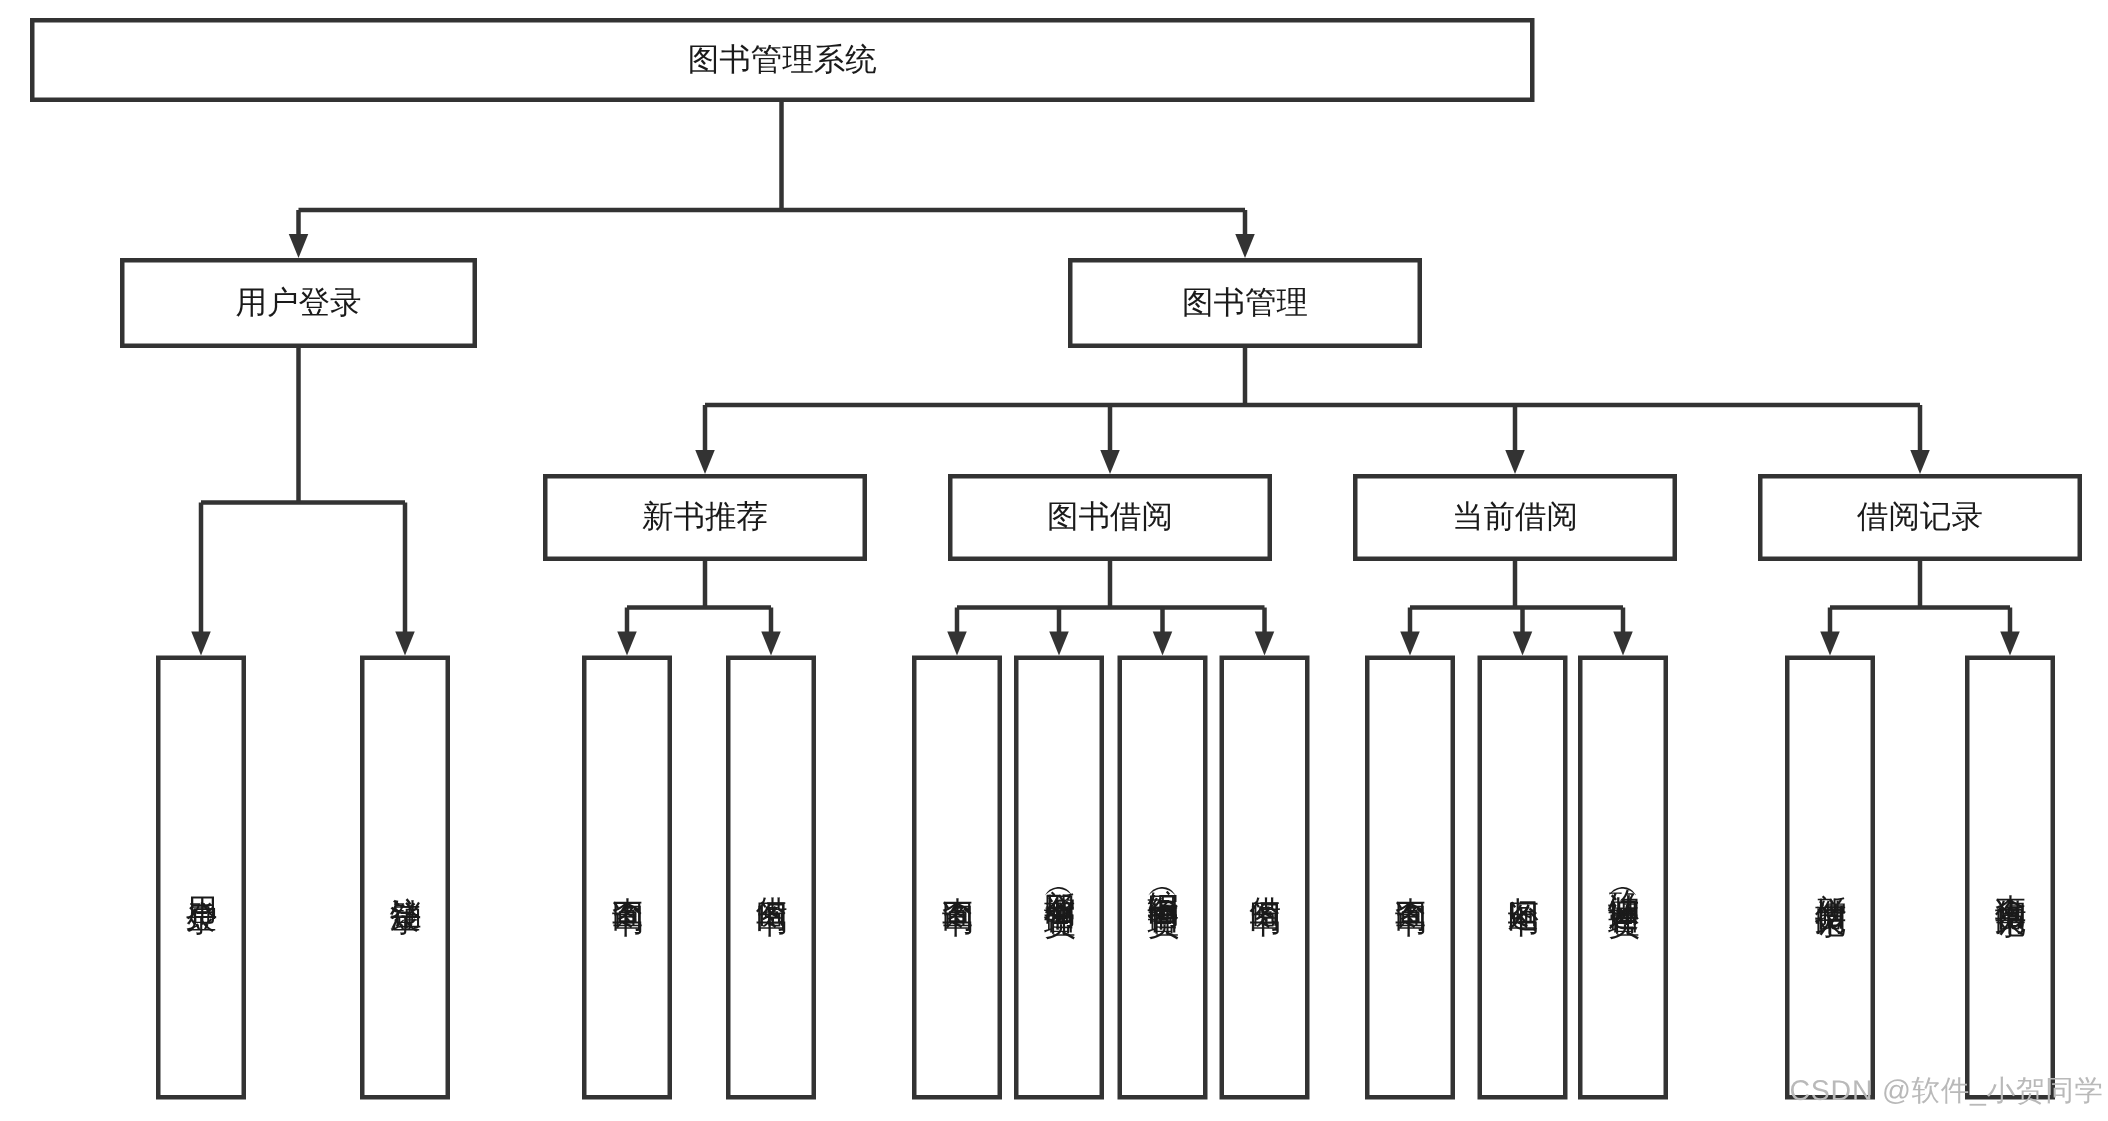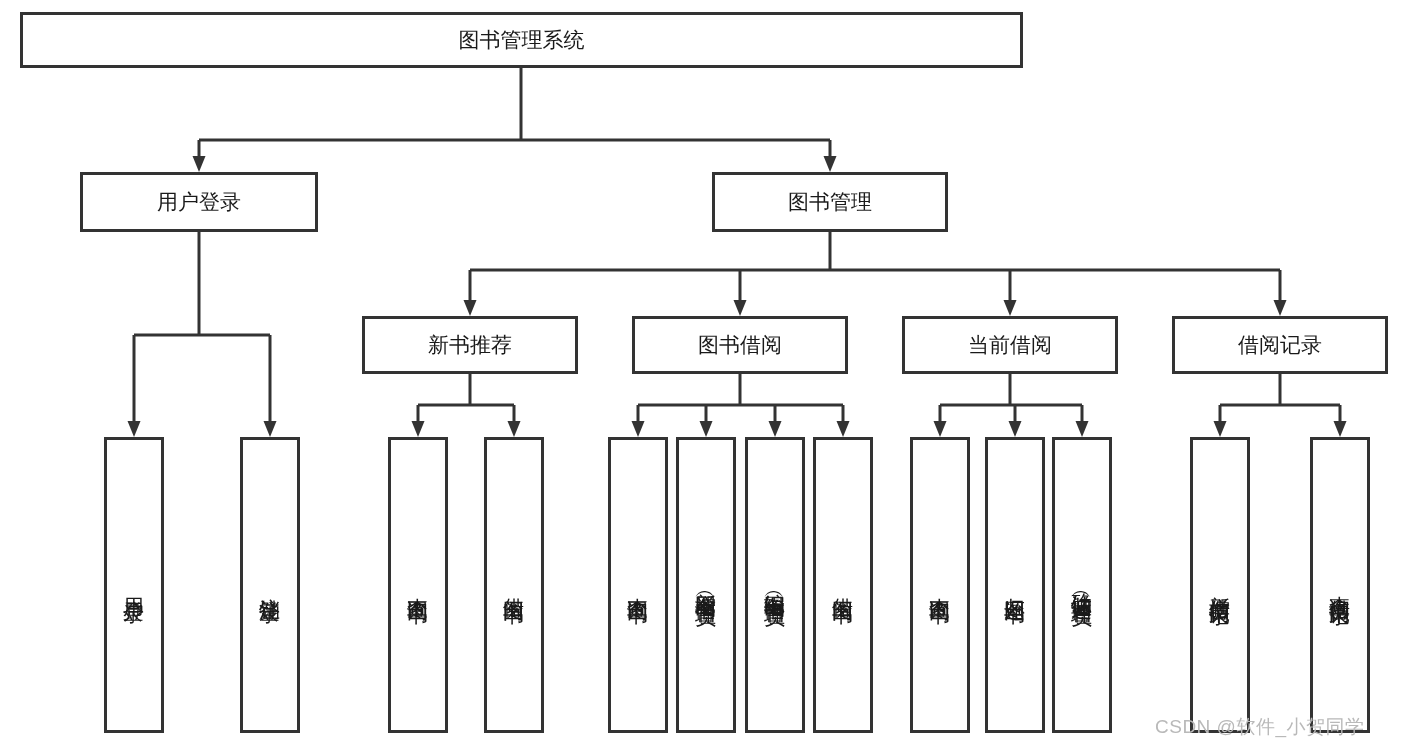--- a/index.html
+++ b/index.html
@@ -225,15 +225,15 @@
       <div class="node-label-v" style="left: 676px; top: 437px; width: 60px; height: 296px; display: flex; align-items: center; justify-content: center;">新增图书（管理员）</div>
       <div class="node-label-v" style="left: 745px; top: 437px; width: 60px; height: 296px; display: flex; align-items: center; justify-content: center;">编辑图书（管理员）</div>
       <div class="node-label-v" style="left: 813px; top: 437px; width: 60px; height: 296px; display: flex; align-items: center; justify-content: center;">借阅图书</div>
       <div class="node-label-v" style="left: 910px; top: 437px; width: 60px; height: 296px; display: flex; align-items: center; justify-content: center;">查询图书</div>
       <div class="node-label-v" style="left: 985px; top: 437px; width: 60px; height: 296px; display: flex; align-items: center; justify-content: center;">归还图书</div>
       <div class="node-label-v" style="left: 1052px; top: 437px; width: 60px; height: 296px; display: flex; align-items: center; justify-content: center;">确认归还（管理员）</div>
       <div class="node-label-v" style="left: 1190px; top: 437px; width: 60px; height: 296px; display: flex; align-items: center; justify-content: center;">新增借阅记录</div>
       <div class="node-label-v" style="left: 1310px; top: 437px; width: 60px; height: 296px; display: flex; align-items: center; justify-content: center;">查询借阅记录</div>
     </div>
 
-  <div class="watermark" style="left: 1155px; top: 714px;">CSDN @软件_小贺同学</div>
+  <div class="watermark" style="left: 1193px; top: 714px;">CSDN @软件_小贺同学</div>
 
 </div>
 
 </body></html>

